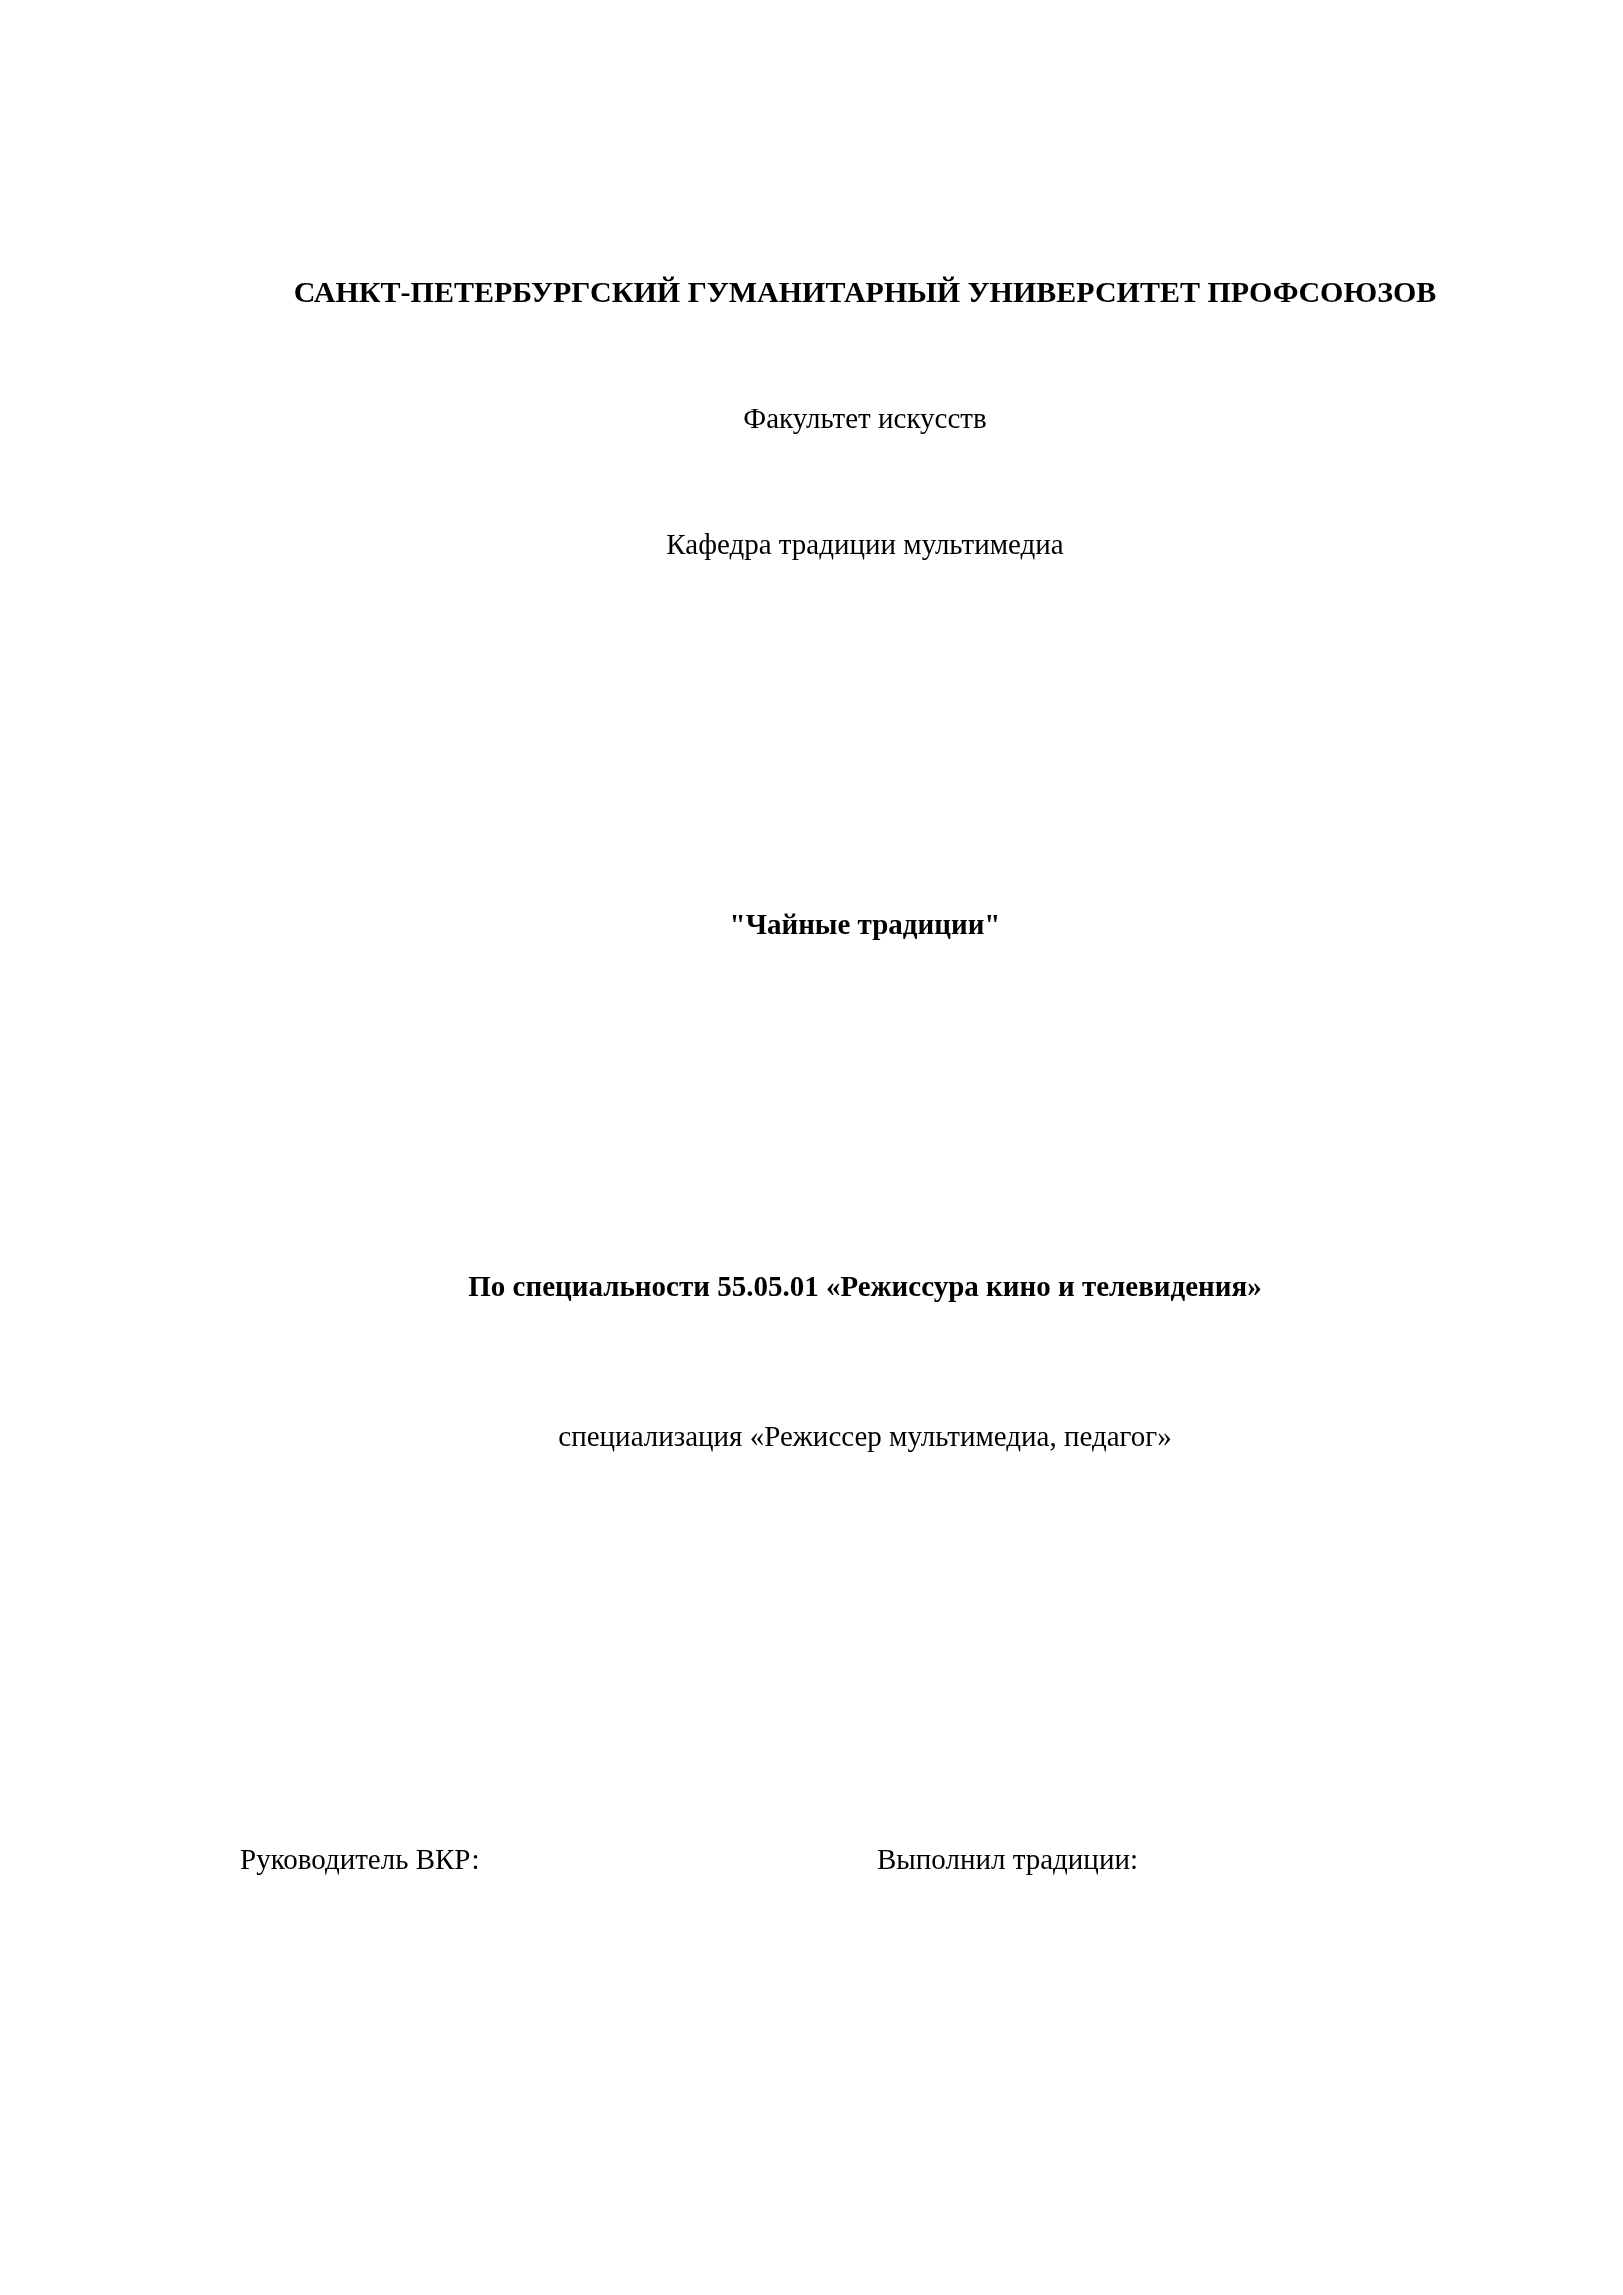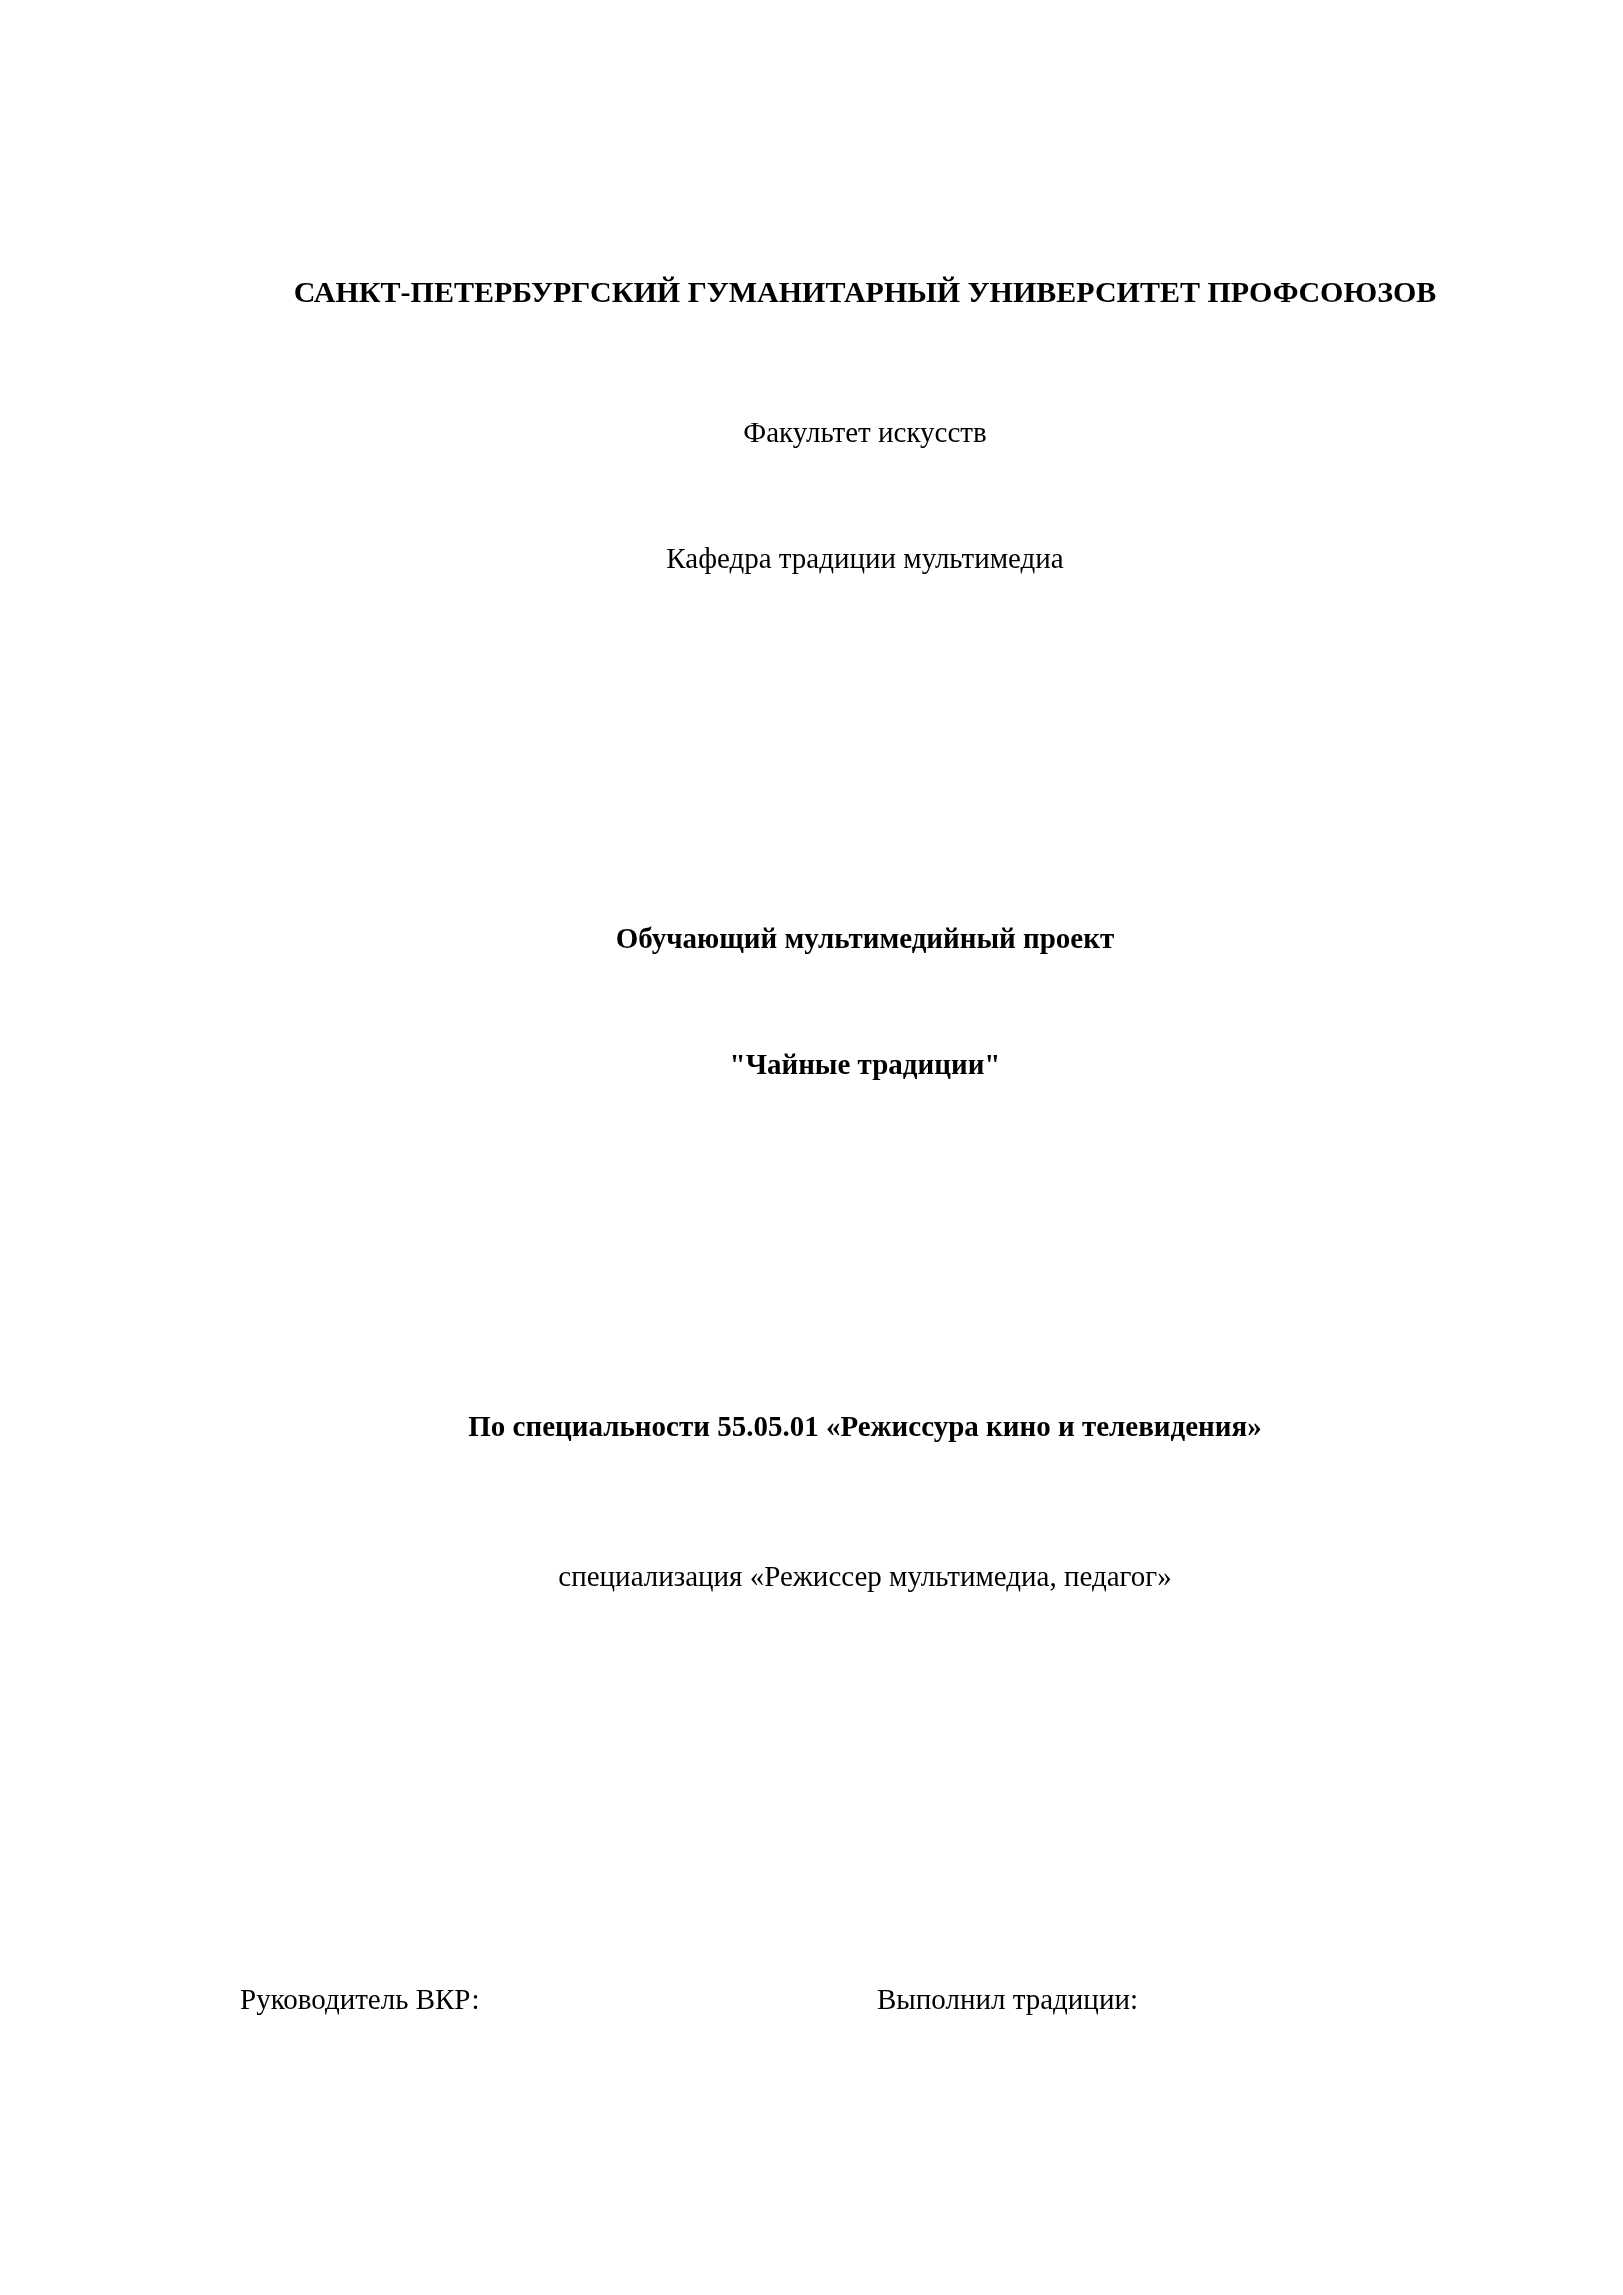--- a/index.html
+++ b/index.html
@@ -13,21 +13,21 @@
     font-family: "Liberation Serif", serif;
     font-size: 29px;
     line-height: 42px;
     padding: 145px 133px 0 240px;
     position: relative;
     white-space: pre-wrap;
   }
   .center { text-align: center; }
   .bold { font-weight: bold; }
   .uni { font-size: 30px; }
-  .faculty { margin-top: 14px; }
+  .faculty { }
   .subtitle { margin-top: 79px; }
   .title-block { margin-top: 86px; }
   .specialty { margin-top: 110px; font-weight: bold; }
   .specialization { margin-top: 24px; }
   .people-block { margin-top: 171px; }
 
   .row { display: flex; }
   .col-left { flex: 0 0 637px; width: 637px; }
   .col-right { flex: 1 1 auto; }
   .line { min-height: 42px; }
@@ -36,21 +36,20 @@
 <body>
 
 <div class="page">
 
   <div class="center bold uni">САНКТ-ПЕТЕРБУРГСКИЙ ГУМАНИТАРНЫЙ УНИВЕРСИТЕТ ПРОФСОЮЗОВ</div>
   <div class="center faculty">Факультет искусств</div>
   <div class="center">Кафедра традиции мультимедиа</div>
 
 
   <div class="center bold title-block">
-    <div class="line">Обучающий мультимедийный проект</div>
     <div class="line">"Чайные традиции"</div>
   </div>
 
   <div class="center specialty">По специальности 55.05.01 «Режиссура кино и телевидения»</div>
   <div class="center specialization">специализация «Режиссер мультимедиа, педагог»</div>
 
   <div class="row people-block">
     <div class="col-left">
       <div class="line">Руководитель ВКР:</div>
       

